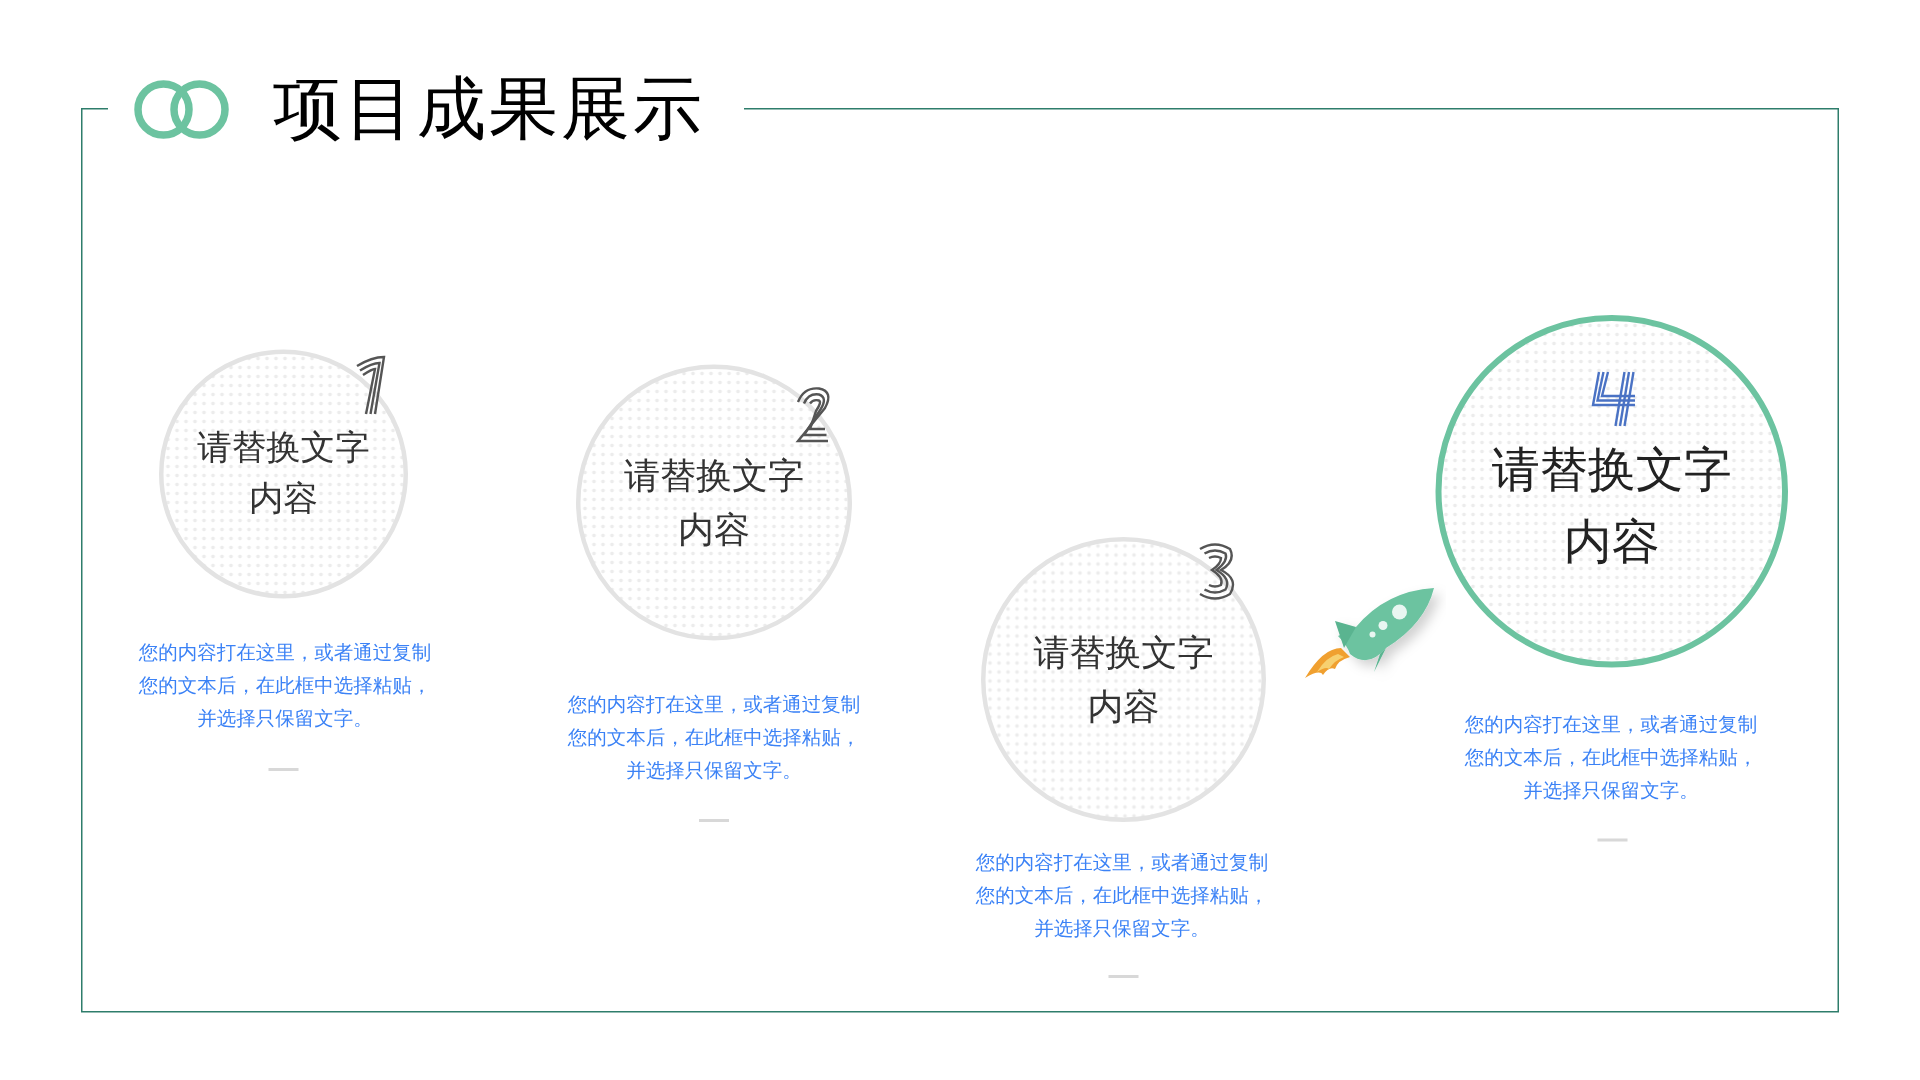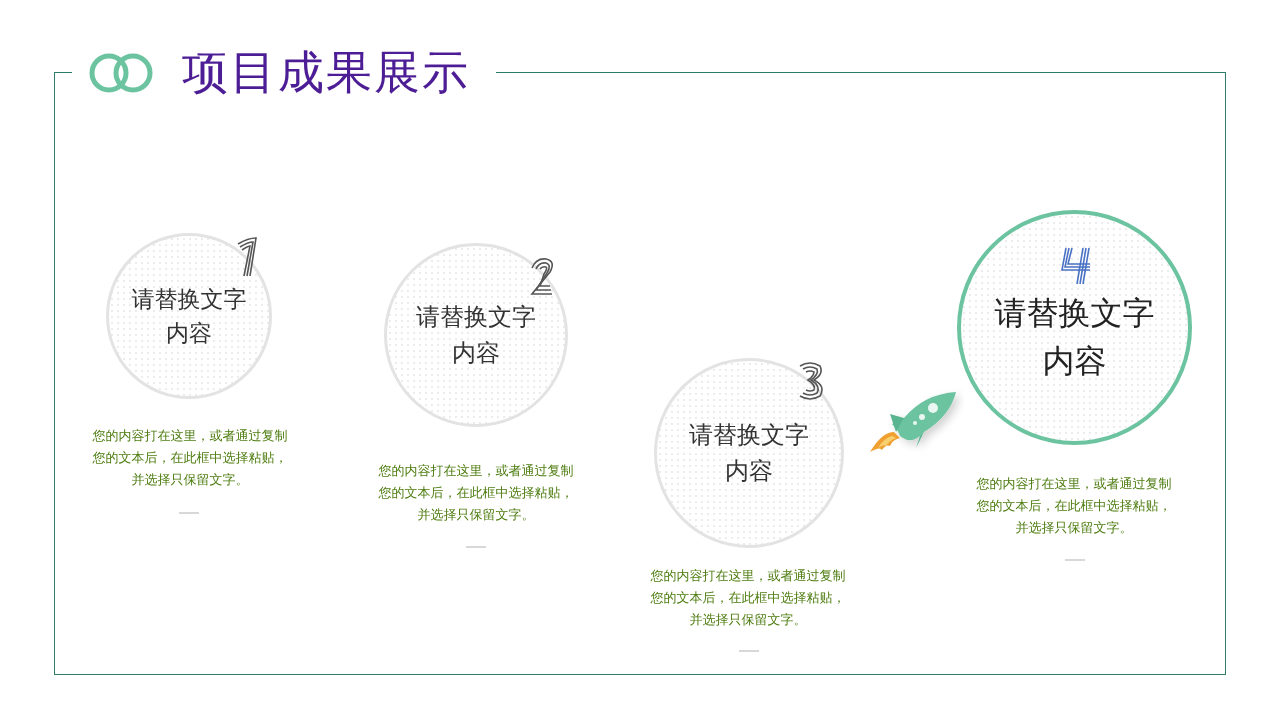--- a/index.html
+++ b/index.html
@@ -1,27 +1,27 @@
 <!DOCTYPE html>
 <html><head>
 <meta charset="utf-8">
 <style>
   html,body{margin:0;padding:0;}
   body{width:1280px;height:720px;background:#ffffff;position:relative;overflow:hidden;font-family:"DejaVu Sans","Liberation Sans",sans-serif;}
   .frame{position:absolute;left:54px;top:72px;width:1172px;height:603px;border:1px solid #2e7d6b;box-sizing:border-box;}
   .title-mask{position:absolute;left:72px;top:50px;width:424px;height:46px;background:#fff;}
   .logo{position:absolute;left:88px;top:50px;width:68px;height:46px;}
-  .title{position:absolute;left:182px;top:44px;font-size:46px;color:#4c1d95;letter-spacing:2px;line-height:56px;font-weight:500;}
+  .title{position:absolute;left:182px;top:44px;font-size:46px;color:#000000;letter-spacing:2px;line-height:56px;font-weight:500;}
   .circle{position:absolute;border-radius:50%;box-sizing:border-box;display:flex;flex-direction:column;align-items:center;justify-content:center;
     background:radial-gradient(circle, rgba(200,200,200,0.35) 0 1px, transparent 1.5px) 0 0/6px 6px, #fff;}
   .c-grey{border:3px solid #e3e3e3;}
   .c-green{border:4px solid #6cc3a0;}
   .ctext{line-height:1.5;}
   .num{position:absolute;font-weight:900;font-style:italic;}
-  .desc{position:absolute;text-align:center;font-size:13px;color:#4d7c0f;line-height:22px;white-space:pre-line;}
+  .desc{position:absolute;text-align:center;font-size:13px;color:#3b82f6;line-height:22px;white-space:pre-line;}
   .dash{position:absolute;width:20px;height:2px;background:#d8d8d8;}
   .rocket{position:absolute;left:864px;top:388px;width:100px;height:70px;}
 </style>
 </head>
 <body>
 
 <div class="frame"></div>
 <div class="title-mask"></div>
 
 <svg class="logo" viewBox="0 0 68 46">

